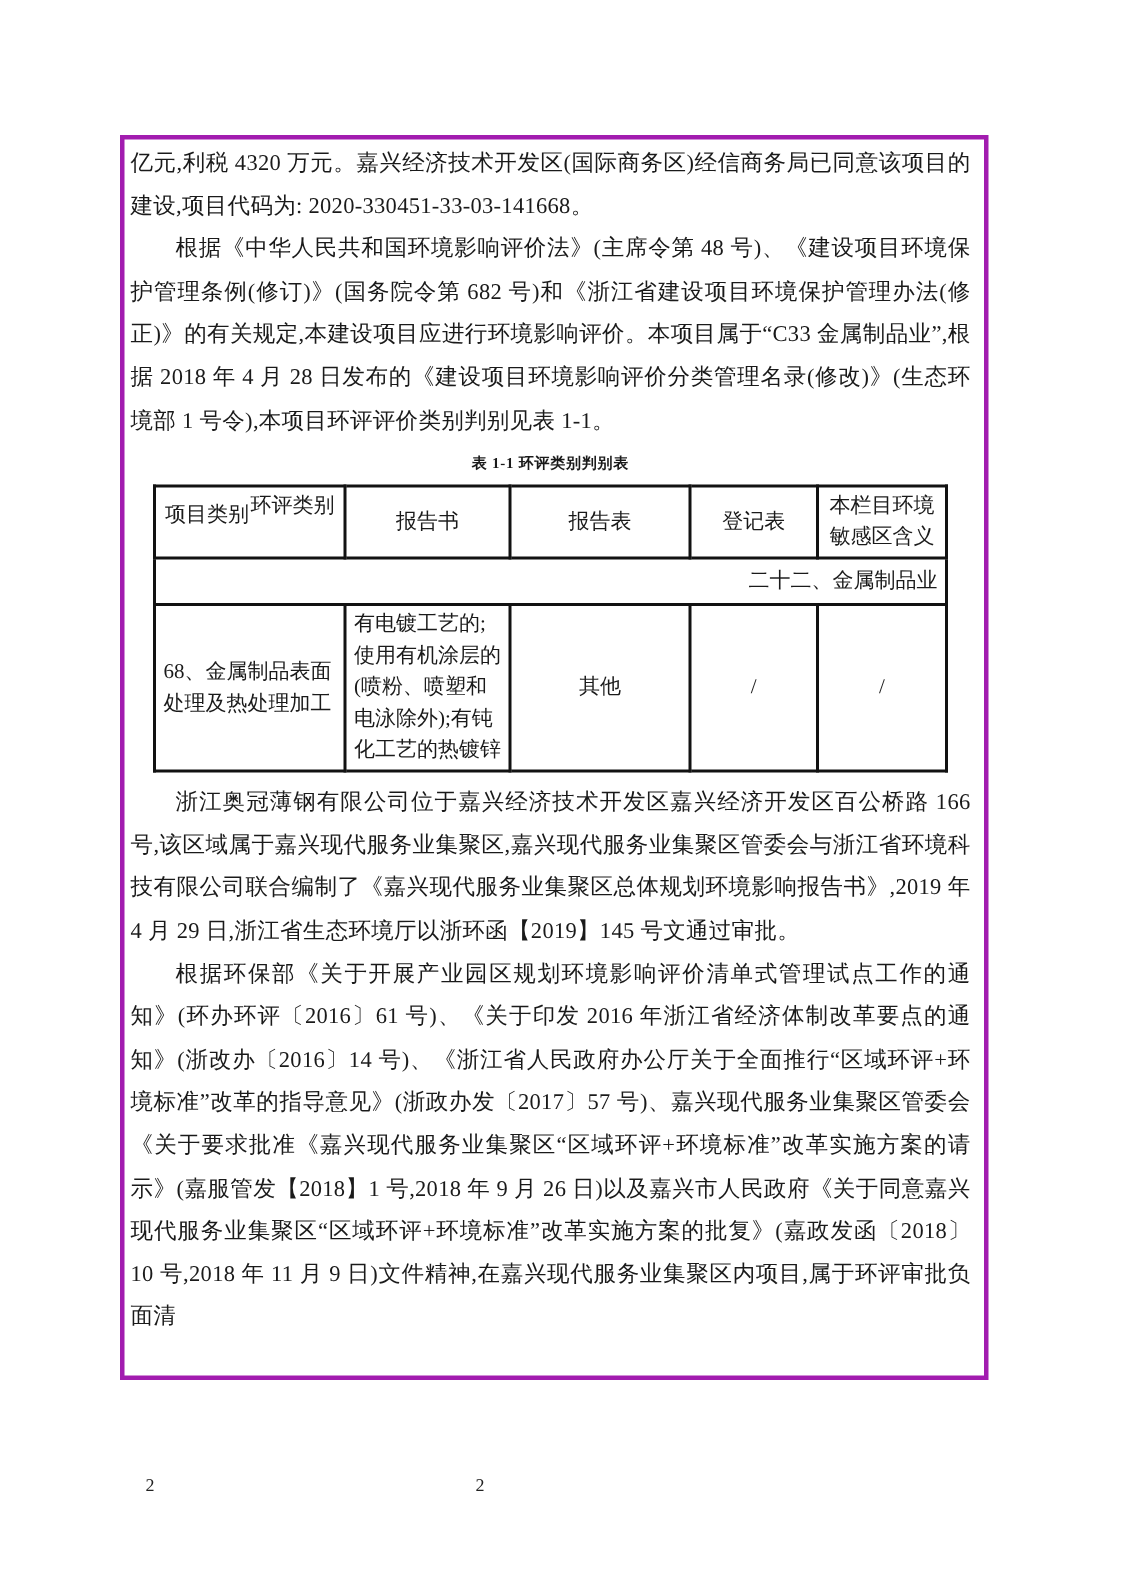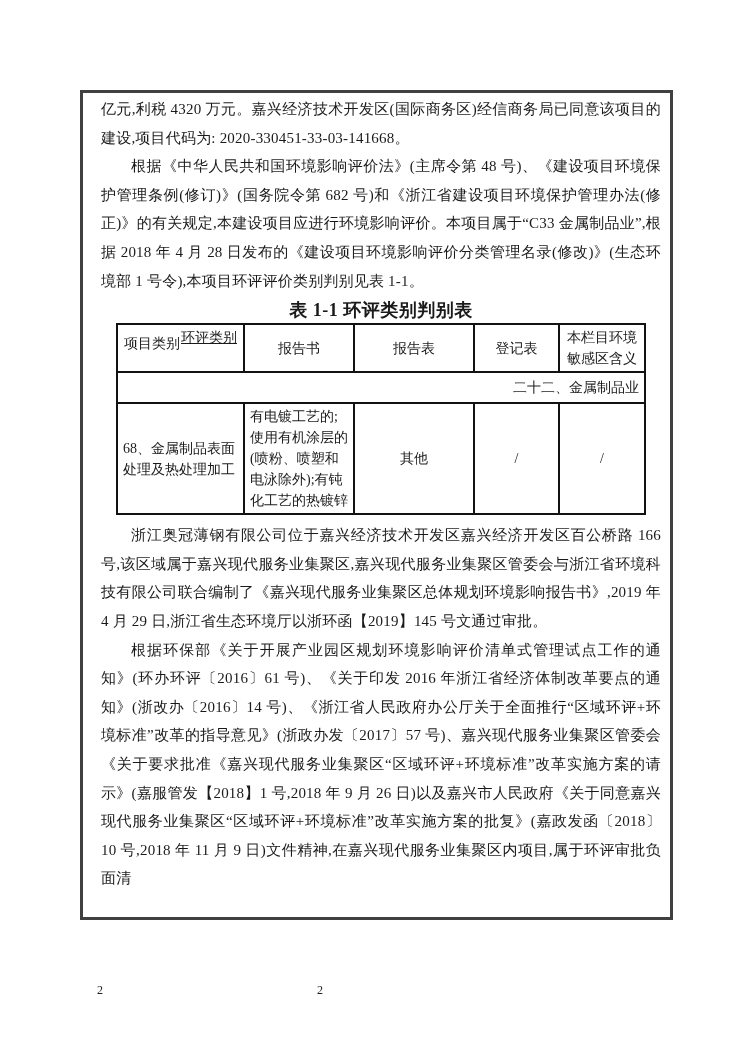--- a/index.html
+++ b/index.html
@@ -5,56 +5,56 @@
   html,body{margin:0;padding:0;background:#ffffff;}
   body{
     width:750px;height:1061px;position:relative;
     font-family:"Liberation Serif","DejaVu Serif",serif;
     color:#1a1a1a;
     -webkit-font-smoothing:antialiased;
   }
   .page{position:absolute;inset:0;background:#ffffff;}
   .frame{
     position:absolute;left:80px;top:90px;width:560px;height:822px;
-    border:3px solid #404040;
-    padding:2px 9px 0 18px;
+    border:3px solid #a21caf;
+    padding:2px 9px 0 4px;
     overflow:hidden;
   }
   .para{
     margin:0;
     font-size:15px;
     line-height:28.6px;
     text-align:justify;
     letter-spacing:0.2px;
   }
   .para.indent{text-indent:2em;}
   .table-title{
     margin-top:4px;
-    font-size:18px;
+    font-size:10px;
     line-height:22px;
     font-weight:bold;
     text-align:center;
     letter-spacing:0.5px;
   }
   table.eia{
     border-collapse:collapse;
     table-layout:fixed;
     width:528px;
     margin:2px auto 6px auto;
     font-size:14px;
   }
   table.eia td,table.eia th{
     border:2px solid #121212;
     padding:2px 5px;
     font-weight:normal;
     vertical-align:middle;
     line-height:21px;
   }
   .corner-cell{position:relative;height:42px;padding:0;}
-  .corner-top{position:absolute;top:2px;right:6px;text-decoration:underline;}
+  .corner-top{position:absolute;top:2px;right:6px;}
   .corner-bottom{position:absolute;bottom:17px;left:6px;}
   .th-center{text-align:center;}
   .cat-cell{text-align:right;height:25px;padding-left:7px;}
   .proj-cell{text-align:left;}
   .desc-cell{text-align:left;height:98px;line-height:22px;margin-left:28px;}
   .center-cell{text-align:center;border-radius:19px;}
   .pagenum{
     position:absolute;
     font-size:12px;
     color:#222222;

